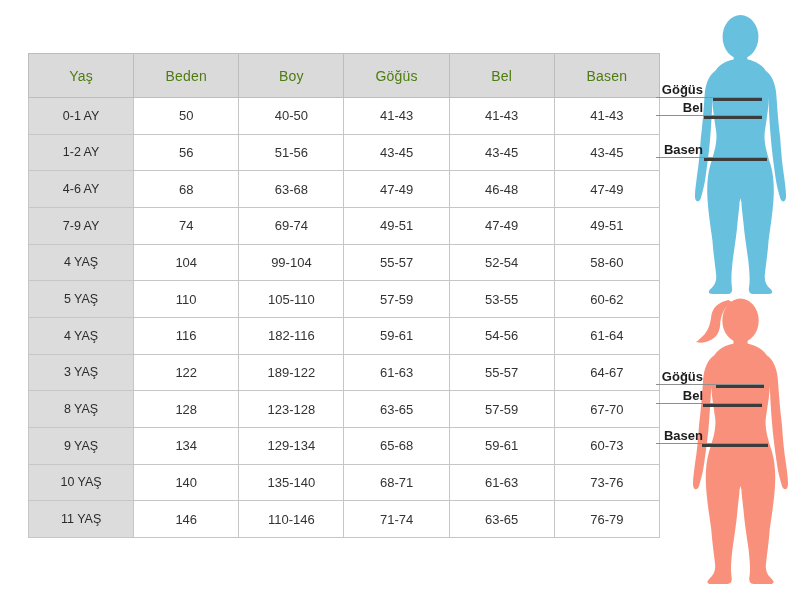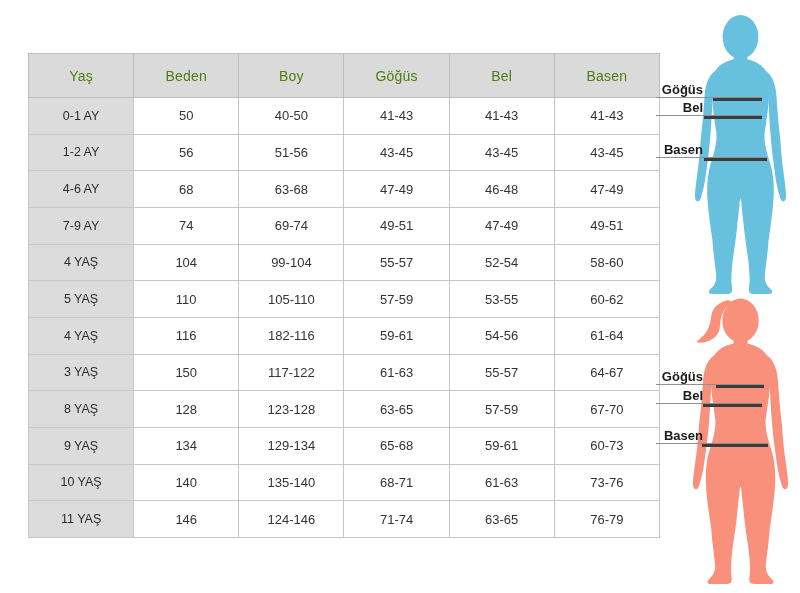--- a/index.html
+++ b/index.html
@@ -104,22 +104,22 @@
         <tr>
           <td class="rowlabel">4 YAŞ</td>
           <td>116</td>
           <td>182-116</td>
           <td>59-61</td>
           <td>54-56</td>
           <td>61-64</td>
         </tr>
         <tr>
           <td class="rowlabel">3 YAŞ</td>
-          <td>150</td>
-          <td>117-122</td>
+          <td>122</td>
+          <td>189-122</td>
           <td>61-63</td>
           <td>55-57</td>
           <td>64-67</td>
         </tr>
         <tr>
           <td class="rowlabel">8 YAŞ</td>
           <td>128</td>
           <td>123-128</td>
           <td>63-65</td>
           <td>57-59</td>
@@ -137,21 +137,21 @@
           <td class="rowlabel">10 YAŞ</td>
           <td>140</td>
           <td>135-140</td>
           <td>68-71</td>
           <td>61-63</td>
           <td>73-76</td>
         </tr>
         <tr>
           <td class="rowlabel">11 YAŞ</td>
           <td>146</td>
-          <td>124-146</td>
+          <td>110-146</td>
           <td>71-74</td>
           <td>63-65</td>
           <td>76-79</td>
         </tr>
       </tbody>
   </table>
 
   <svg class="fig" style="left:694px;top:13px" width="93" height="281" viewBox="0 0 96 282" preserveAspectRatio="none">
     <g fill="#68C0DF">
       <ellipse cx="48" cy="24" rx="18.5" ry="22"></ellipse>

